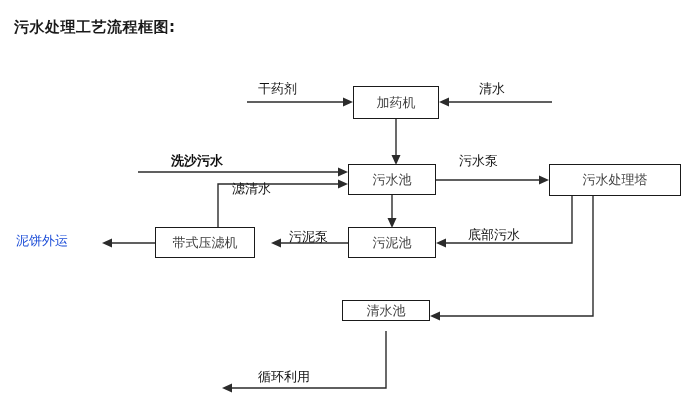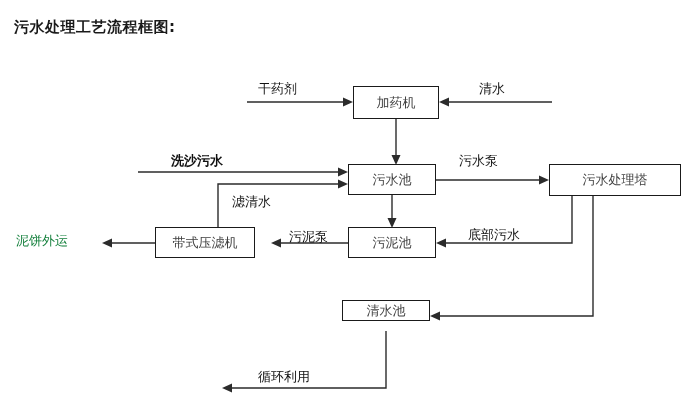--- a/index.html
+++ b/index.html
@@ -42,21 +42,21 @@
     position: absolute;
     font-size: 13px;
     color: #111111;
     white-space: nowrap;
     z-index: 4;
     background: transparent;
   }
   .free-label {
     position: absolute;
     font-size: 13px;
-    color: #15803d;
+    color: #1d4ed8;
     white-space: nowrap;
     z-index: 4;
   }
   #wires {
     position: absolute;
     left: 0;
     top: 0;
     width: 700px;
     height: 420px;
     z-index: 1;
@@ -140,21 +140,21 @@
   <div class="node" style="left:342px; top:300px; width:88px; height:21px;">
     <span>清水池</span>
   </div>
 
   <div class="edge-label" style="left:258px; top:80px;">干药剂</div>
 
   <div class="edge-label" style="left:479px; top:80px;">清水</div>
 
   <div class="edge-label" style="left:171px; top:152px;font-weight:bold;">洗沙污水</div>
 
-  <div class="edge-label" style="left:232px; top:193px;">滤清水</div>
+  <div class="edge-label" style="left:232px; top:180px;">滤清水</div>
 
   <div class="edge-label" style="left:459px; top:152px;">污水泵</div>
 
   <div class="edge-label" style="left:289px; top:228px;">污泥泵</div>
 
   <div class="edge-label" style="left:468px; top:226px;">底部污水</div>
 
   <div class="free-label" style="left:16px; top:232px;">泥饼外运</div>
 
   <div class="edge-label" style="left:258px; top:368px;">循环利用</div>

